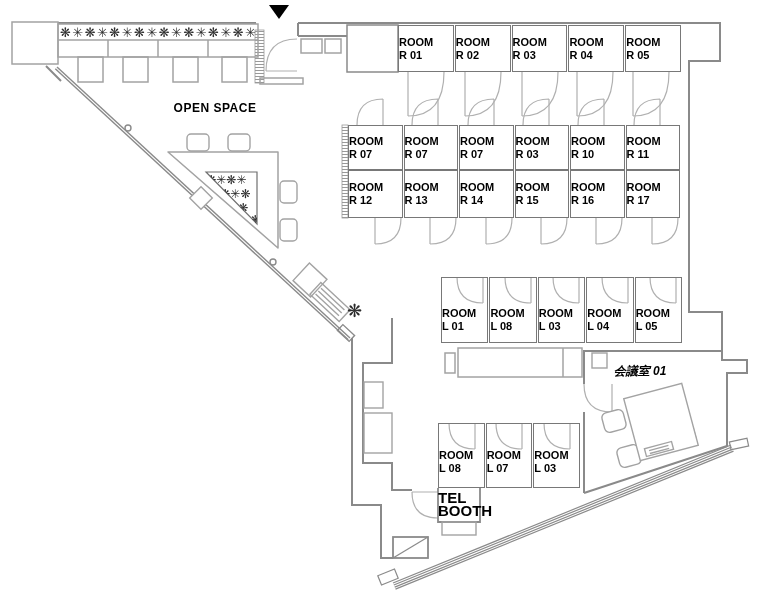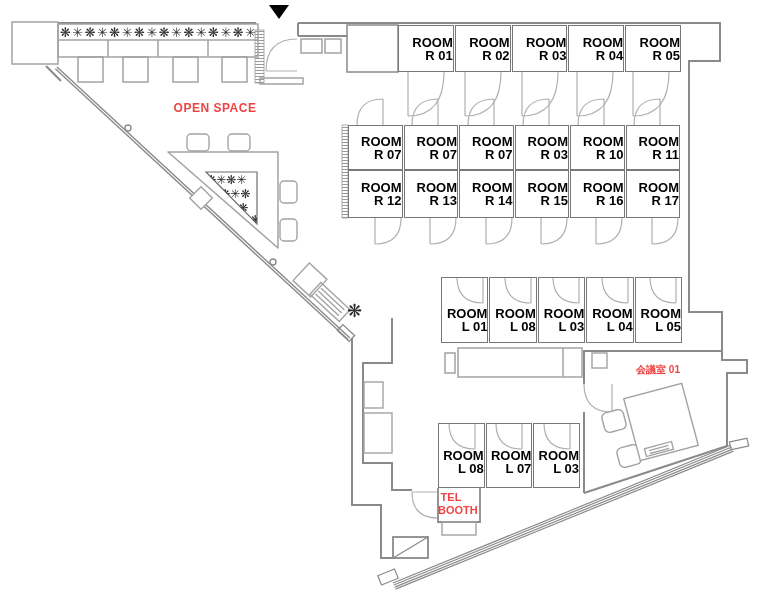--- a/index.html
+++ b/index.html
@@ -1,31 +1,31 @@
 <!DOCTYPE html>
 <html><head>
 <meta charset="utf-8">
 <style>
   html,body{margin:0;padding:0;background:#ffffff;}
   .plan{position:relative;width:783px;height:600px;background:#ffffff;overflow:hidden;
         font-family:"Liberation Sans","DejaVu Sans",sans-serif;}
   .plan svg{position:absolute;left:0;top:0;}
-  .lbl{position:absolute;color:#ef4444;font-weight:700;white-space:nowrap;}
+  .lbl{position:absolute;color:#000000;font-weight:700;white-space:nowrap;}
   .lbl-open{left:172px;top:101px;width:86px;text-align:center;font-size:12px;letter-spacing:.5px;}
-  .lbl-meet{left:600px;top:363px;width:80px;text-align:right;font-size:10px;}
-  .lbl-tel{left:438px;top:491px;width:26px;text-align:center;font-size:11px;line-height:13px;}
+  .lbl-meet{left:600px;top:363px;width:80px;text-align:center;font-size:12px;font-style:italic;}
+  .lbl-tel{left:438px;top:491px;width:26px;text-align:center;font-size:15px;line-height:13px;}
   .room-row{position:absolute;display:flex;gap:1px;}
   .row-rt{left:398px;top:25px;width:283px;height:47px;}
   .row-rm{left:348px;top:125px;width:332px;height:45px;}
   .row-rl{left:348px;top:170px;width:332px;height:48px;}
   .row-lt{left:441px;top:277px;width:241px;height:66px;}
   .row-ll{left:438px;top:423px;width:142px;height:65px;}
   .cell{flex:1;border:1.5px solid #787878;background:transparent;display:flex;
-        flex-direction:column;align-items:flex-end;justify-content:center;
-        font-size:13px;font-weight:700;line-height:13px;color:#000;}
+        flex-direction:column;align-items:flex-start;justify-content:center;
+        font-size:11px;font-weight:700;line-height:13px;color:#000;}
   .row-lt .cell{justify-content:flex-end;padding-bottom:9px;}
   .row-ll .cell{justify-content:flex-end;padding-bottom:12px;}
 </style>
 </head>
 <body>
 
 <div class="plan">
 
   <svg width="783" height="600" viewBox="0 0 783 600">
     <defs>

